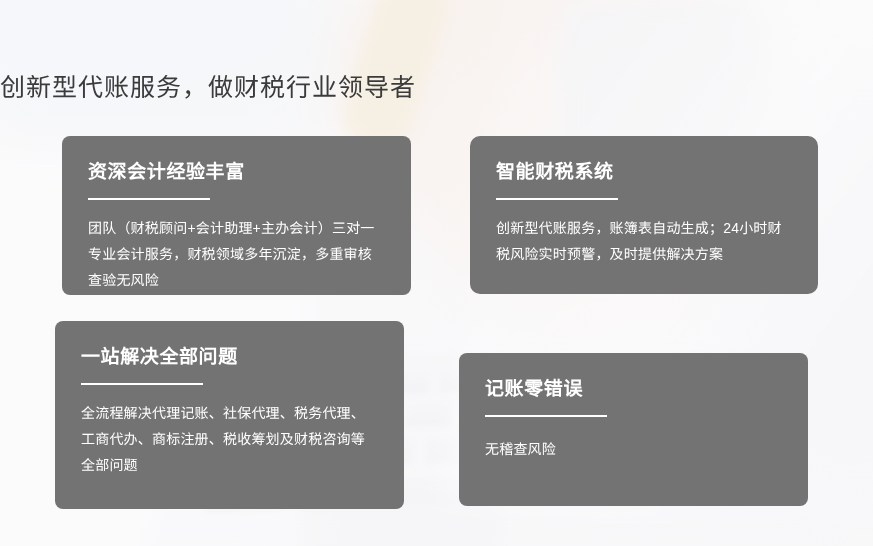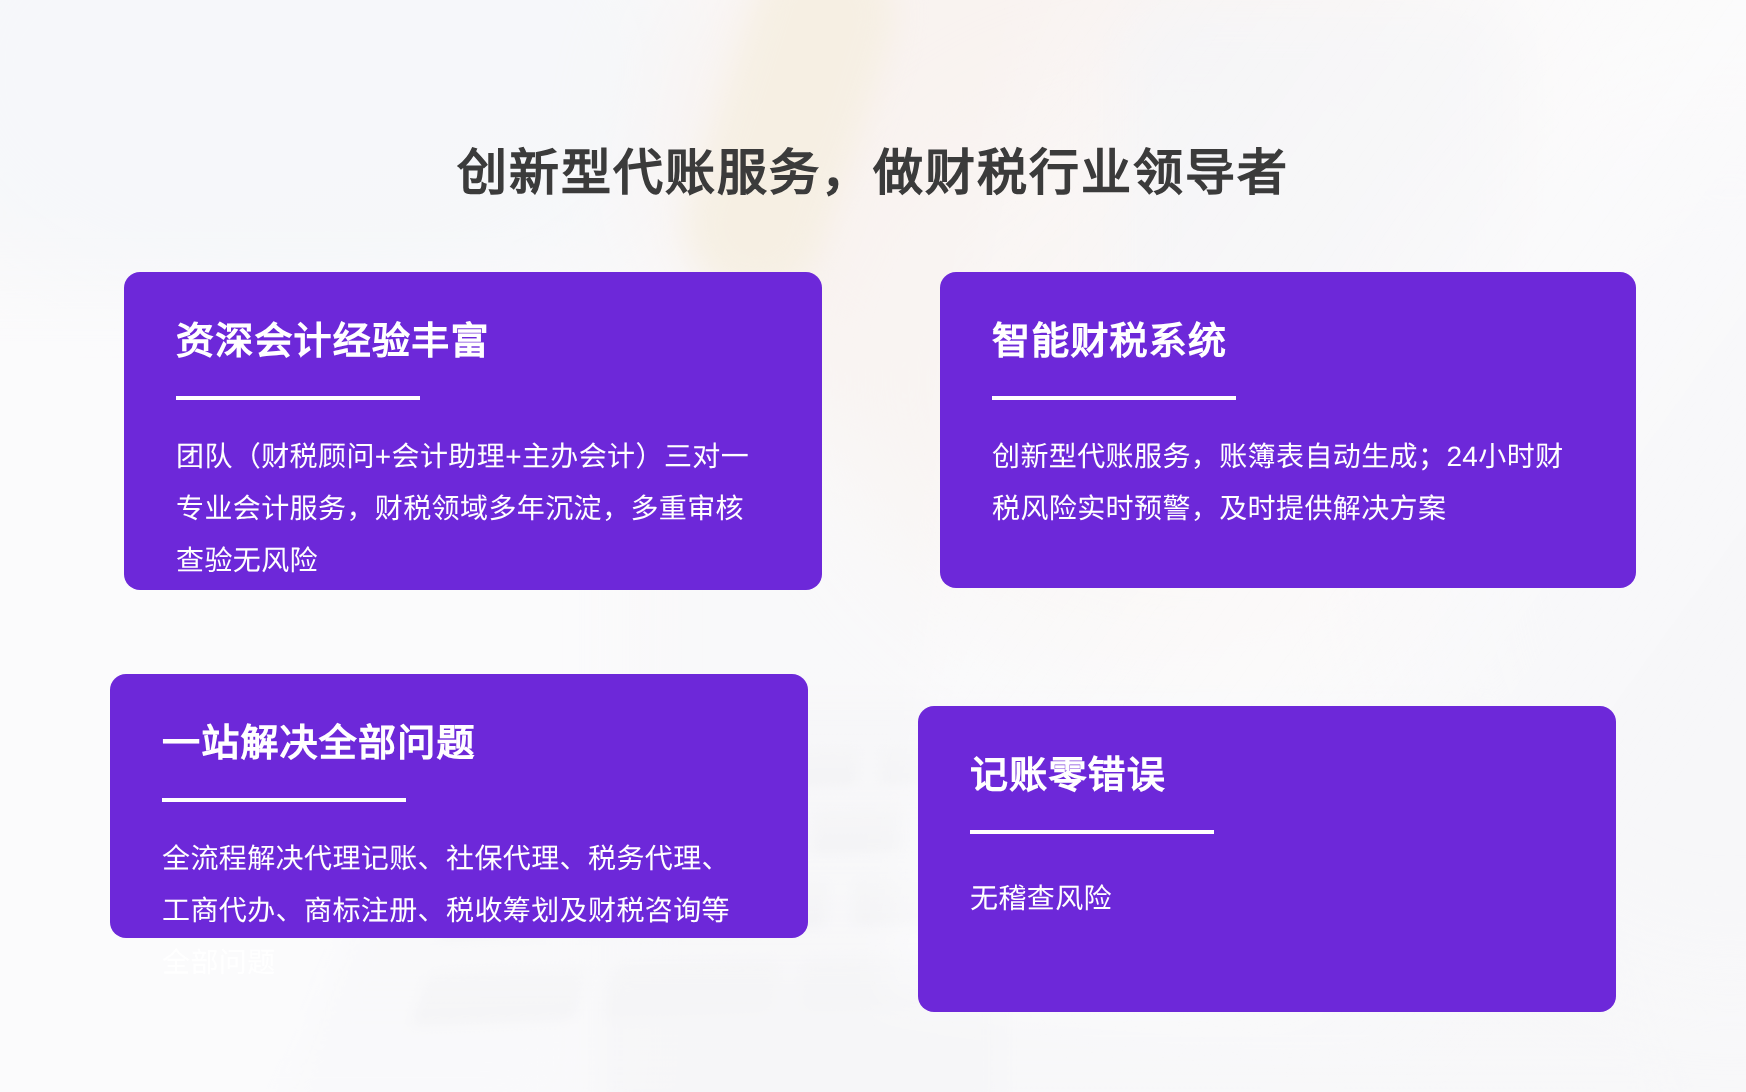--- a/index.html
+++ b/index.html
@@ -159,40 +159,39 @@
   .content {
     position: absolute;
     inset: 0;
   }
 
   .headline {
     position: absolute;
     left: 0;
     right: 0;
     top: 54px;
-    text-align: center;
     font-size: 25px;
     line-height: 32px;
     letter-spacing: 1px;
     color: #3b3b3b;
-    font-weight: 700;
+    font-weight: 400;
     white-space: nowrap;
   }
 
   .card {
     position: absolute;
-    background: #6d28d9;
+    background: #737373;
     border-radius: 8px;
     box-sizing: border-box;
     padding: 24px 26px 20px 26px;
     color: #ffffff;
   }
   .card-1 { left: 62px;  top: 136px; width: 349px; height: 159px; }
-  .card-2 { left: 470px; top: 136px; width: 348px; height: 158px; }
-  .card-3 { left: 55px;  top: 337px; width: 349px; height: 132px; }
+  .card-2 { left: 470px; top: 136px; width: 348px; height: 158px; border-radius: 10px; }
+  .card-3 { left: 55px;  top: 321px; width: 349px; height: 188px; }
   .card-4 { left: 459px; top: 353px; width: 349px; height: 153px; }
 
   .card-title {
     font-size: 19px;
     font-weight: bold;
     line-height: 24px;
     letter-spacing: .6px;
     color: #ffffff;
     margin: 0;
   }

